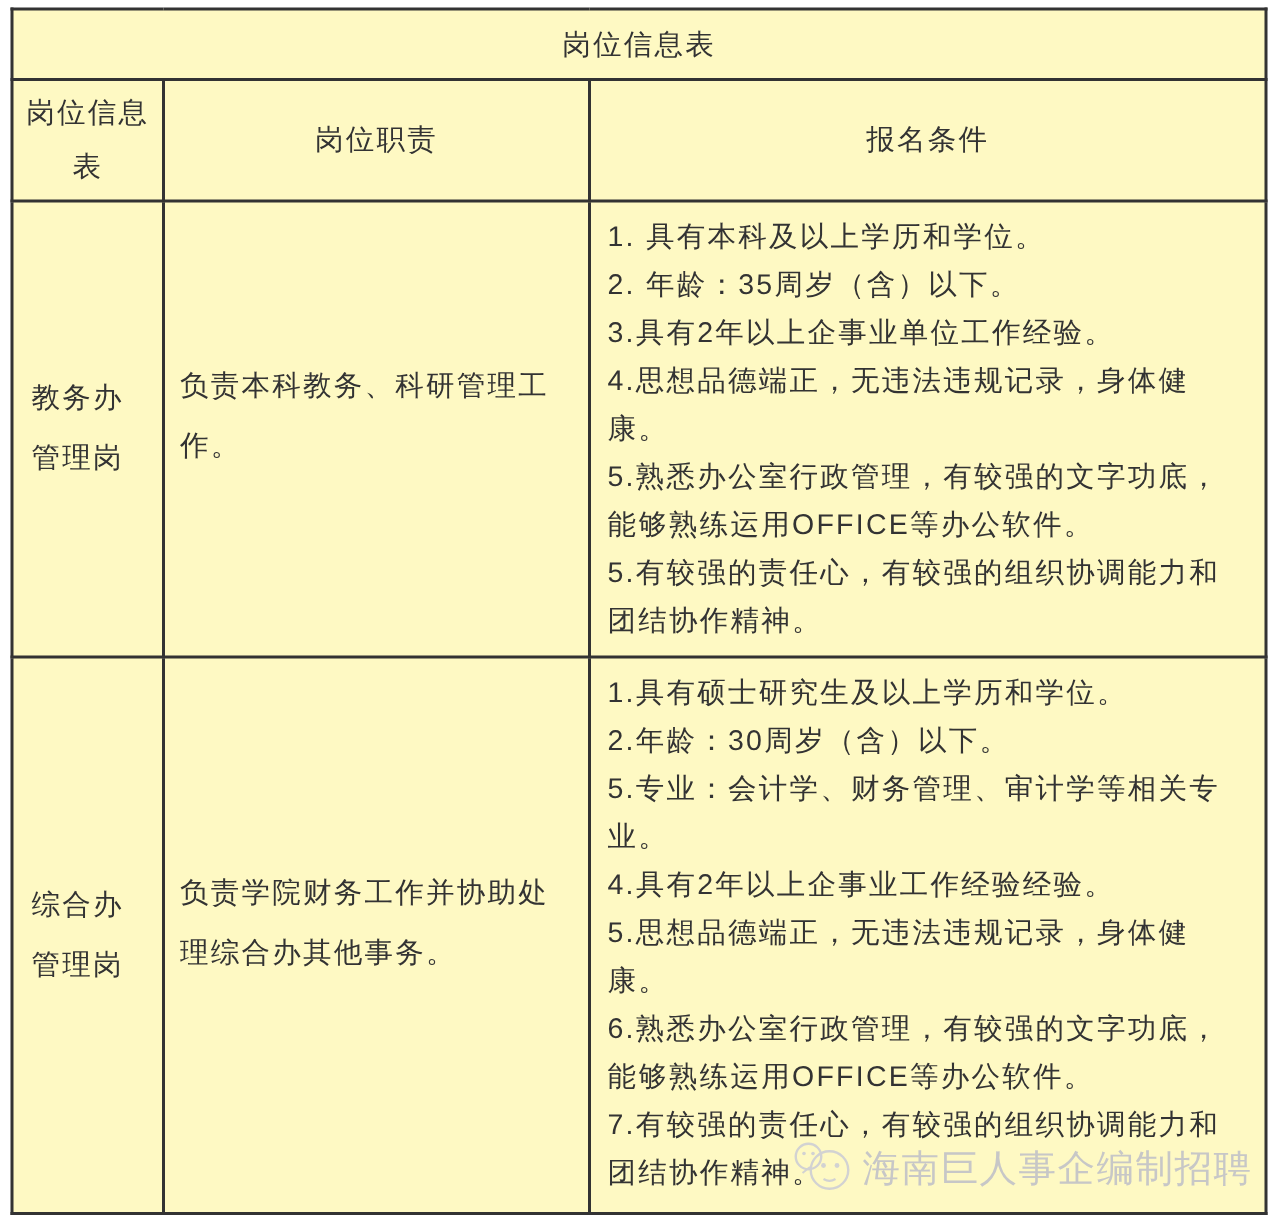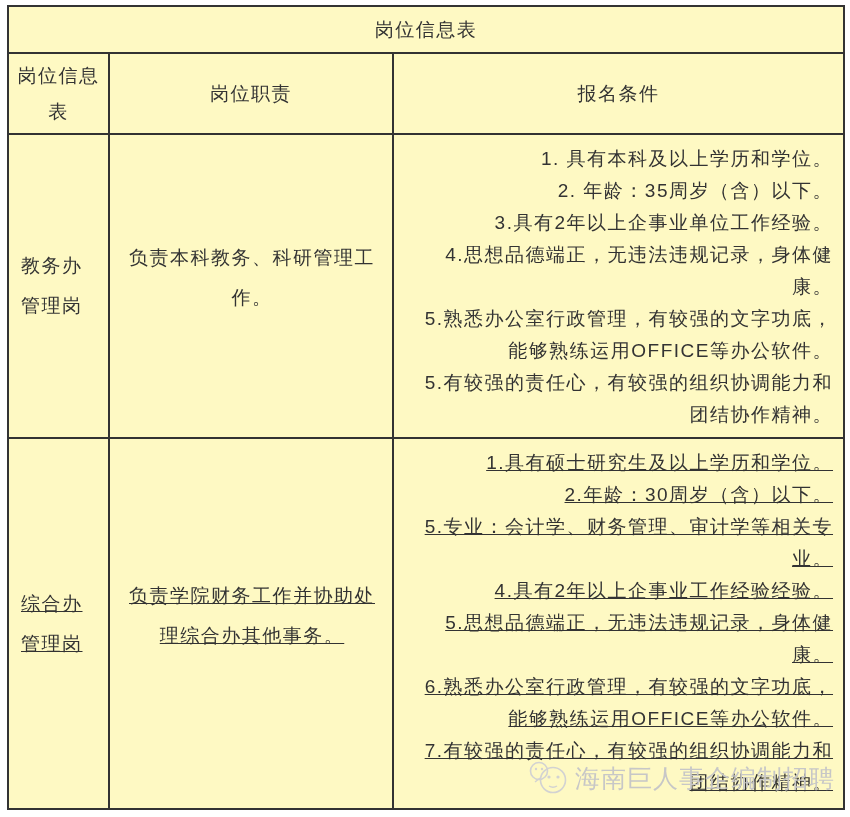--- a/index.html
+++ b/index.html
@@ -34,40 +34,39 @@
     letter-spacing: 1px;
   }
   tr.header-row td {
     height: 81px;
     text-align: center;
     vertical-align: middle;
     line-height: 36px;
     padding: 0 8px;
   }
   tr.data-row-1 td { height: 302px; }
-  tr.data-row-2 td { height: 371px; text-decoration: underline; }
+  tr.data-row-2 td { height: 371px; }
   td.position-cell {
     vertical-align: middle;
     line-height: 40px;
     padding: 0 12px;
   }
   td.duties-cell {
-    text-align: center;
+    text-align: left;
     vertical-align: middle;
     line-height: 40px;
     padding: 0 8px 16px 10px;
   }
   td.requirements-cell {
     text-align: left;
     vertical-align: top;
     padding: 8px 10px 6px 11px;
   }
   .req-line {
     line-height: 32px;
-    text-align: right;
   }
   .watermark {
     position: absolute;
     right: 8px;
     bottom: 12px;
     display: flex;
     align-items: center;
     gap: 6px;
     color: #c7c7c7;
     font-size: 25px;

